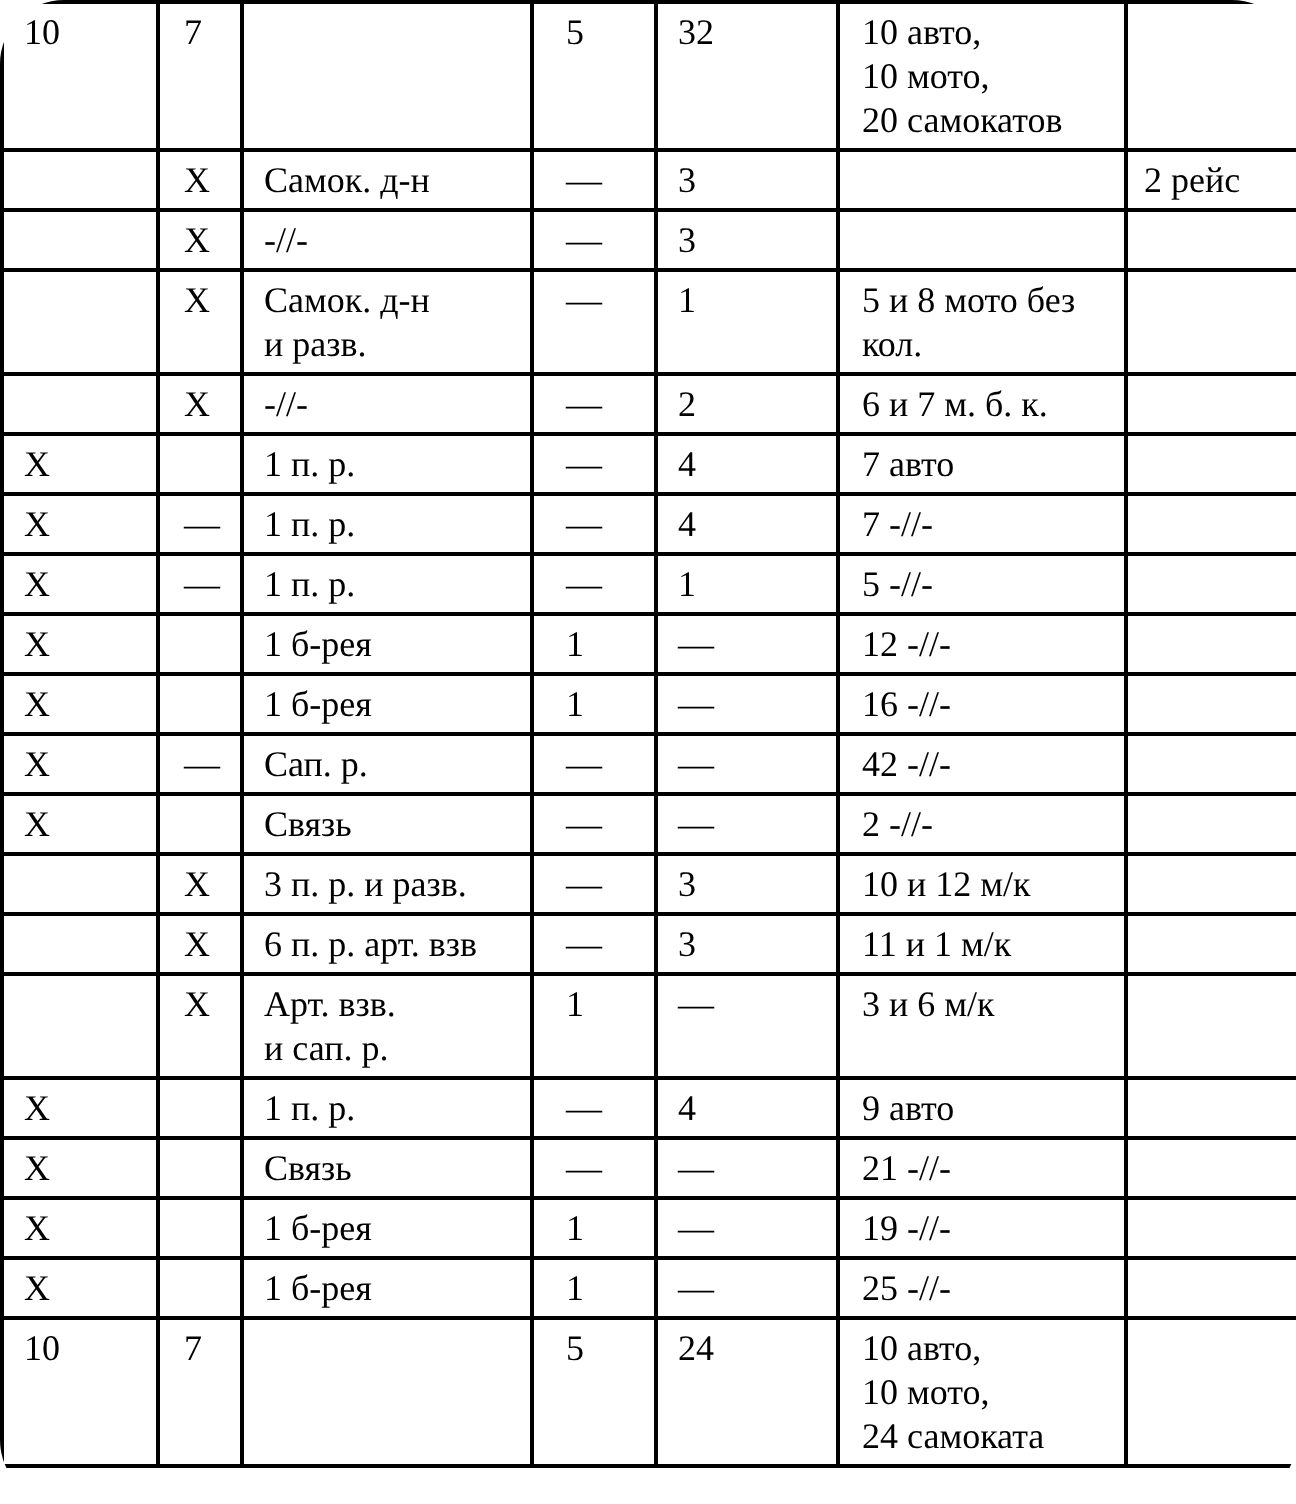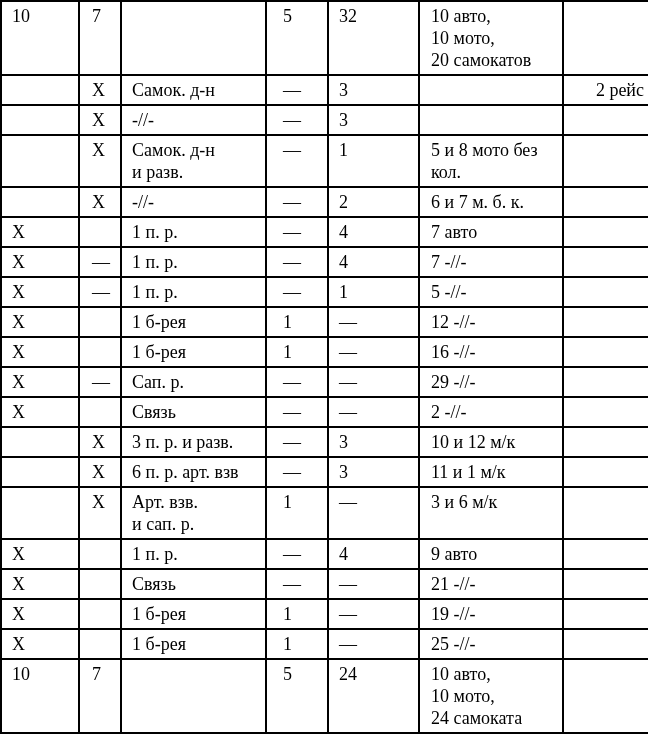--- a/index.html
+++ b/index.html
@@ -6,20 +6,21 @@
     margin: 0;
     padding: 0;
     background: #ffffff;
   }
   .page {
     width: 648px;
     height: 752px;
     background: #ffffff;
     box-sizing: border-box;
     overflow: hidden;
+    border-radius: 32px;
   }
   table.doc-table {
     border-collapse: collapse;
     table-layout: fixed;
     width: 648px;
   }
   table.doc-table td {
     border: 2px solid #000000;
     font-family: "Liberation Serif", serif;
     font-size: 18px;
@@ -39,21 +40,21 @@
   col.c3 { width: 145px; }
   col.c4 { width: 62px; }
   col.c5 { width: 91px; }
   col.c6 { width: 144px; }
   col.c7 { width: 86px; }
   
   table.doc-table td:nth-child(2) { padding-left: 12px; }
   table.doc-table td:nth-child(4) { padding-left: 16px; }
   table.doc-table td:nth-child(5) { padding-left: 10px; font-family: Liberation Serif, serif; }
   table.doc-table td:nth-child(6) { padding-left: 11px; margin-left: 45px; }
-  table.doc-table td:nth-child(7) { padding-left: 8px; text-align: right; }
+  table.doc-table td:nth-child(7) { padding-left: 8px; }
 </style>
 </head>
 <body>
 
 <div class="page">
   <table class="doc-table">
     <colgroup>
       <col class="c1">
         <col class="c2">
         <col class="c3">
@@ -156,21 +157,21 @@
           <td>—</td>
           <td>16 -//-</td>
           <td></td>
         </tr>
         <tr>
           <td>Х</td>
           <td>—</td>
           <td>Сап. р.</td>
           <td>—</td>
           <td>—</td>
-          <td>29 -//-</td>
+          <td>42 -//-</td>
           <td></td>
         </tr>
         <tr>
           <td>Х</td>
           <td></td>
           <td>Связь</td>
           <td>—</td>
           <td>—</td>
           <td>2 -//-</td>
           <td></td>

